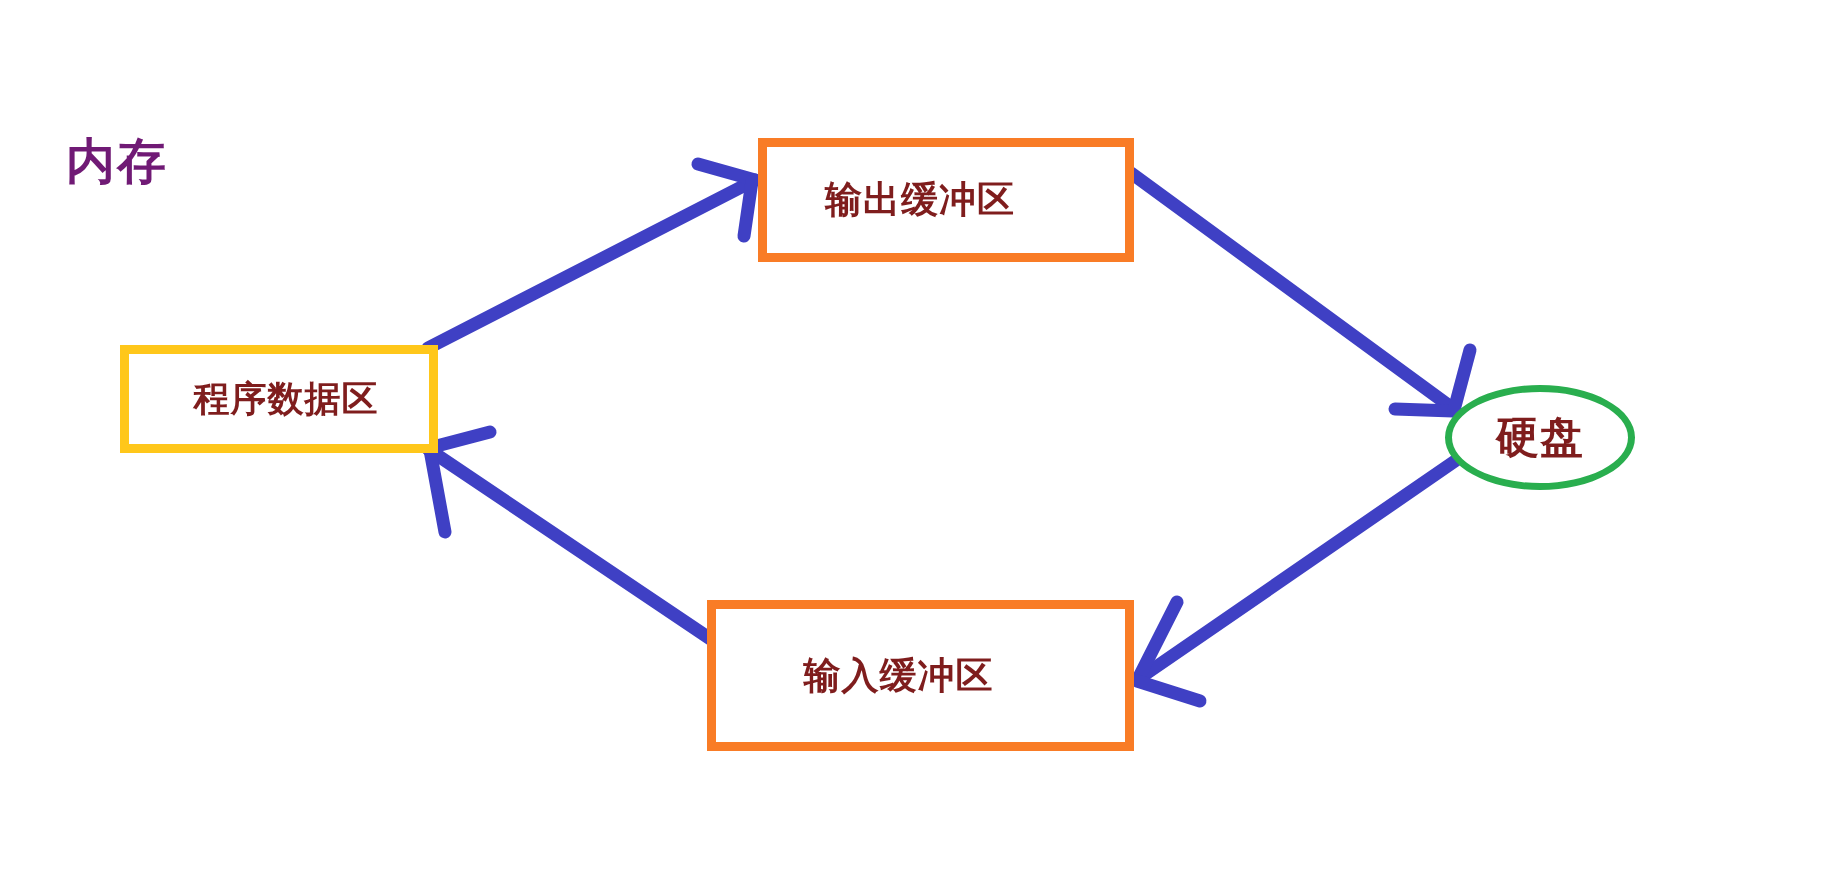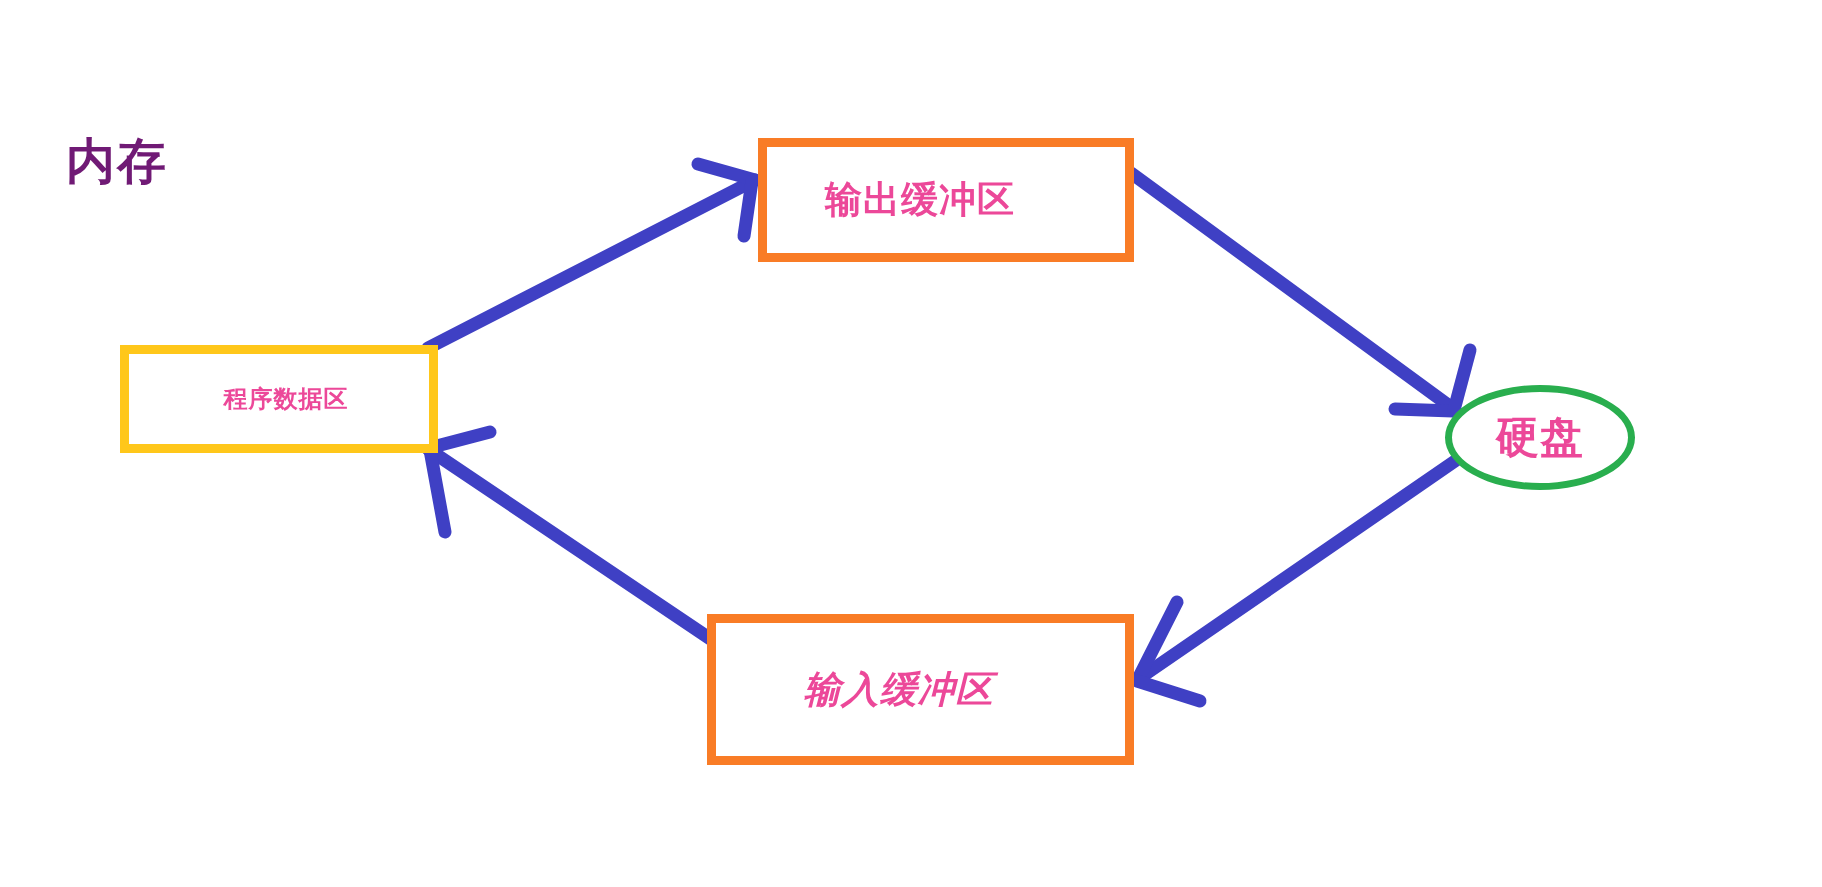--- a/index.html
+++ b/index.html
@@ -28,60 +28,59 @@
   .node {
     position: absolute;
     box-sizing: border-box;
     display: flex;
     align-items: center;
     justify-content: center;
     background: #ffffff;
   }
   .node-label {
     font-weight: bold;
-    color: #ec4899;
+    color: #7f1d1d;
     white-space: nowrap;
     letter-spacing: 1px;
   }
 
   
   #node-program-data {
     left: 120px;
     top: 345px;
     width: 318px;
     height: 108px;
     border: 9px solid #FFC71A;
   }
   #node-program-data .node-label {
-    font-size: 24px;
+    font-size: 36px;
     padding-left: 14px;
   }
 
   
   #node-output-buffer {
     left: 758px;
     top: 138px;
     width: 376px;
     height: 124px;
     border: 9px solid #F97C26;
   }
   #node-output-buffer .node-label {
     font-size: 37px;
     position: relative;
     left: -26px;
   }
 
   
   #node-input-buffer {
     left: 707px;
-    top: 614px;
+    top: 600px;
     width: 427px;
     height: 151px;
     border: 9px solid #F97C26;
-    font-style: italic;
   }
   #node-input-buffer .node-label {
     font-size: 37px;
     position: relative;
     left: -22px;
   }
 
   
   #node-disk {
     left: 1445px;

